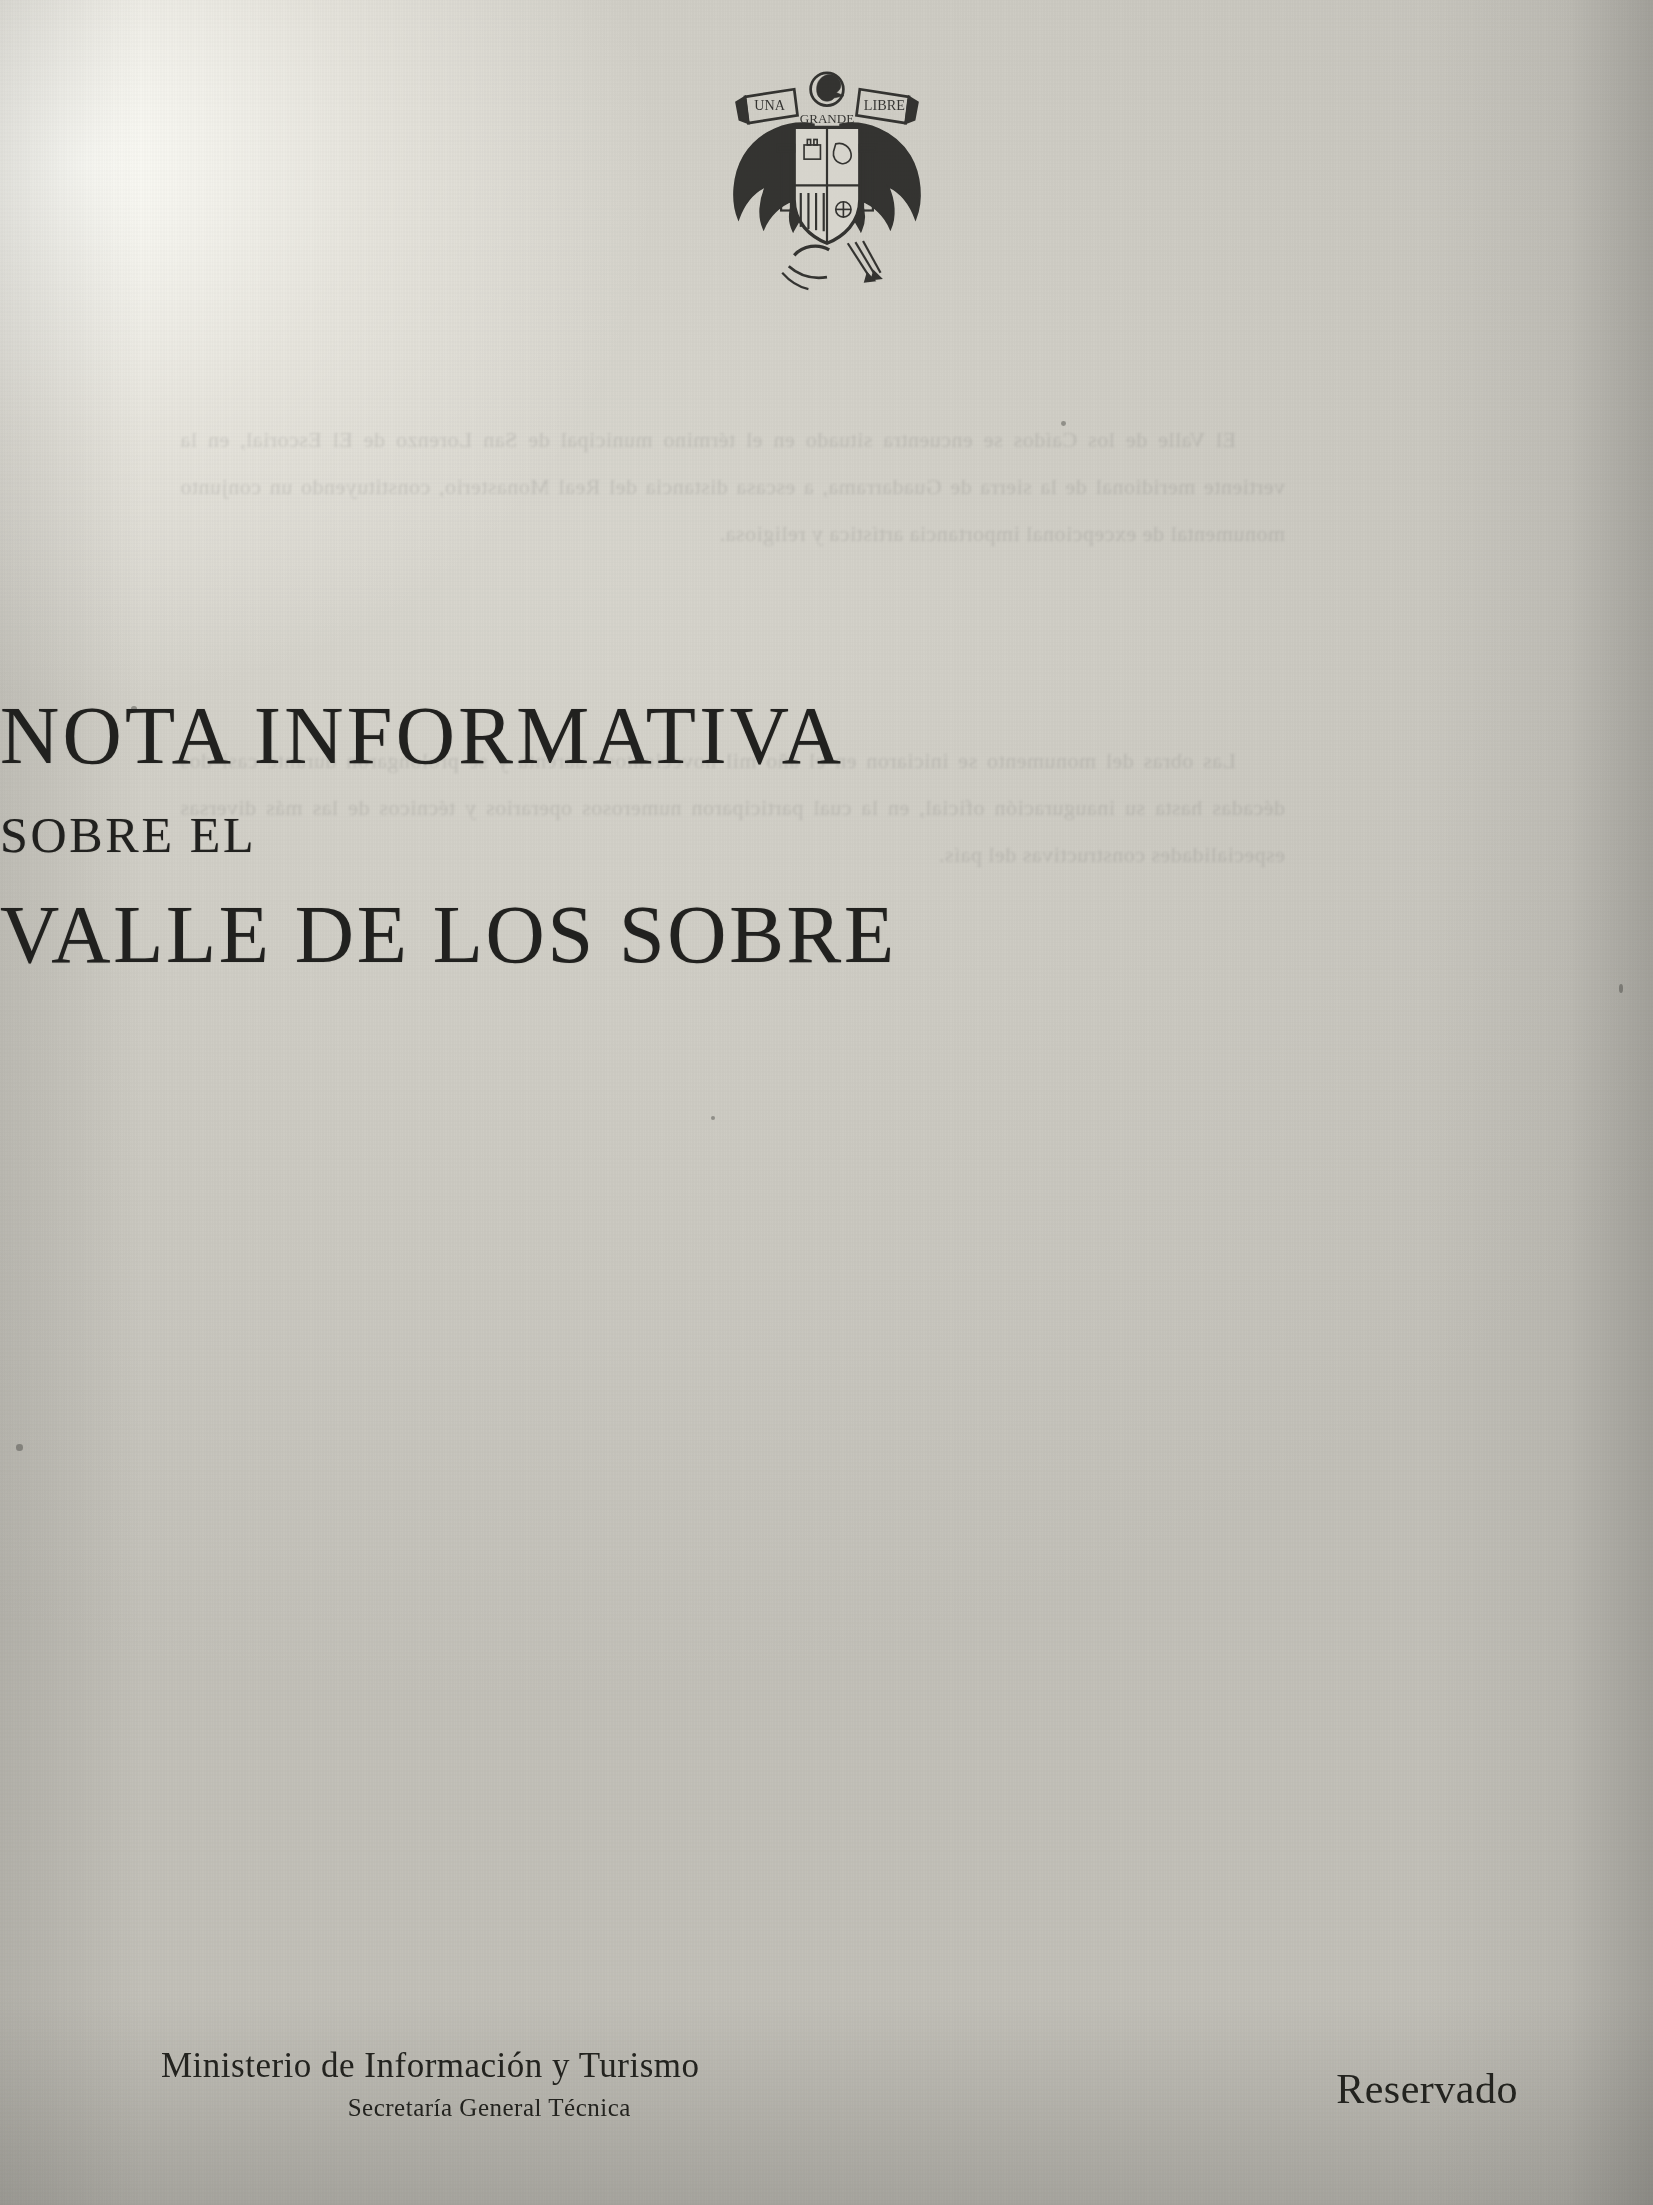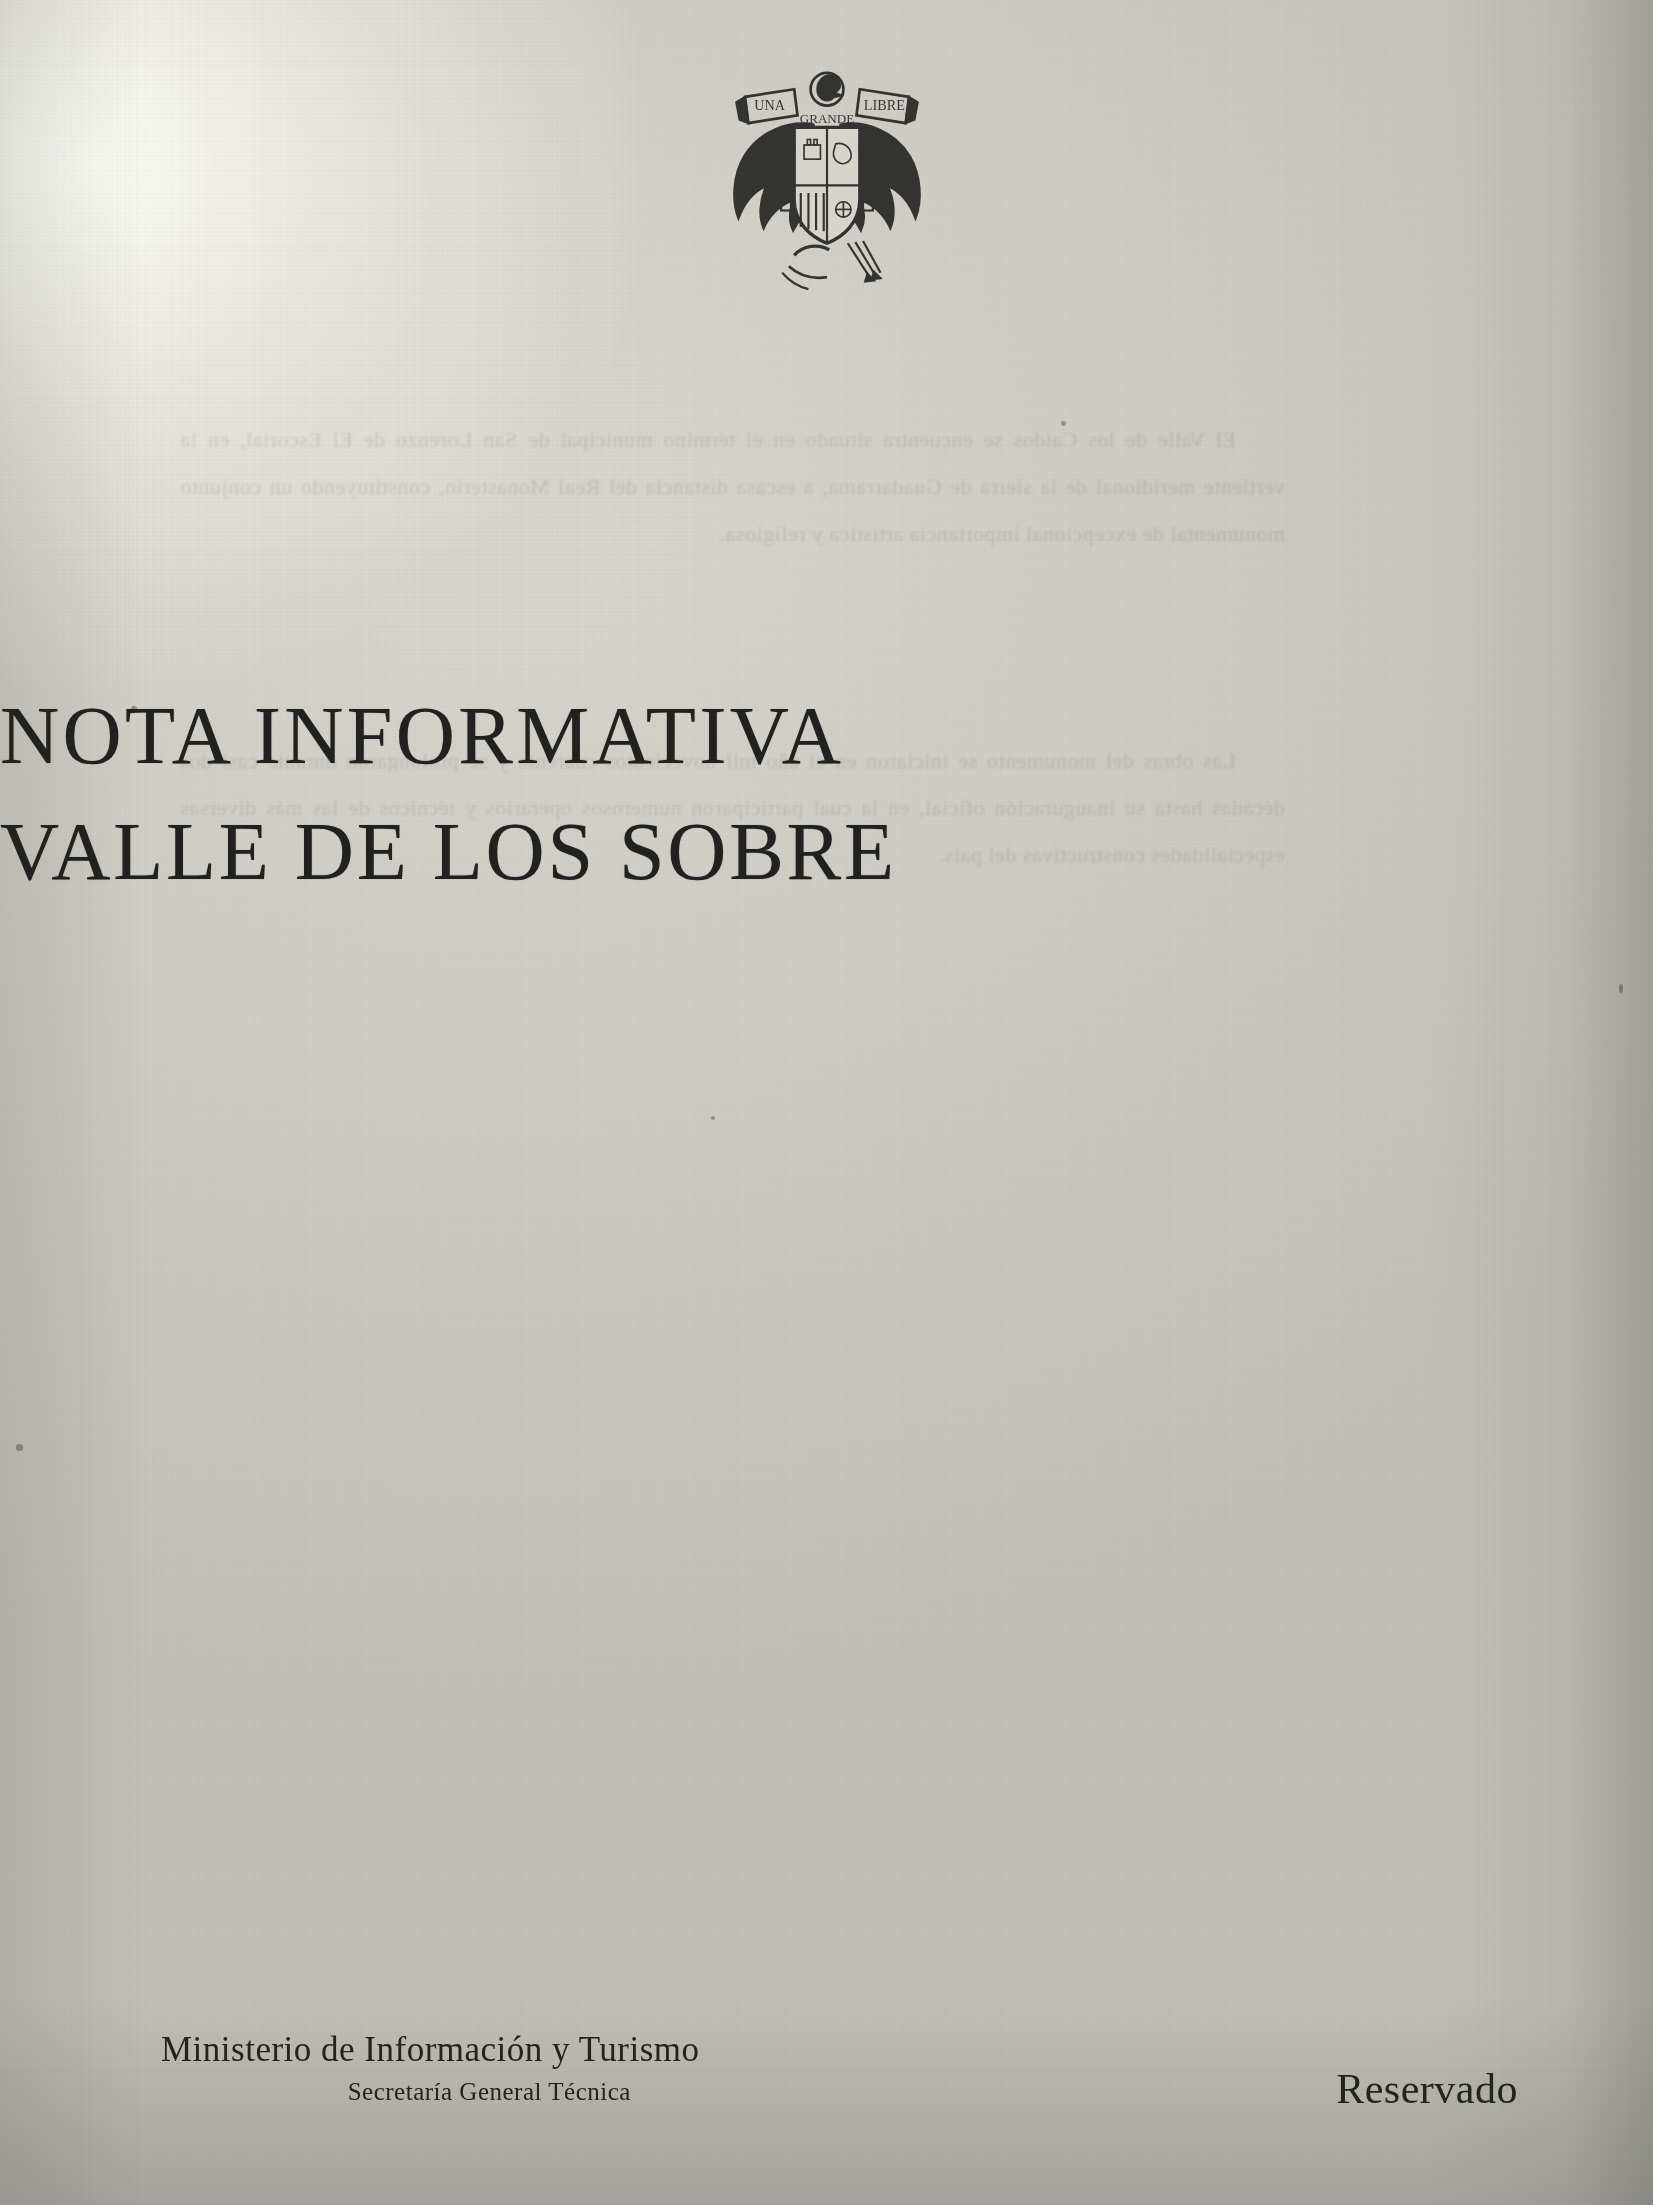--- a/index.html
+++ b/index.html
@@ -104,21 +104,21 @@
     font-size: 82px;
     line-height: 1.0;
     letter-spacing: 2.7px;
     margin-top: 34px;
     text-shadow: 0 0 1.1px rgba(40,40,38,0.35);
   }
 
   .footer-left {
     position: absolute;
     left: 161px;
-    bottom: 100px;
+    bottom: 84px;
     color: #23231f;
     text-align: left;
   }
   .ministry {
     font-size: 35px;
     line-height: 1.05;
     letter-spacing: 0.5px;
     white-space: nowrap;
   }
   .secretariat {
@@ -232,20 +232,21 @@
           </g>
 
           <path d="M140 372 c20 18 44 24 70 20" fill="none" stroke-width="5"></path>
           <path d="M128 384 c14 16 30 26 48 30" fill="none" stroke-width="4"></path>
         </g>
       </svg>
     </div>
 
     <div class="titles">
       <div class="title-main">NOTA INFORMATIVA</div>
+      <div class="title-sub">SOBRE EL</div>
       <div class="title-place">VALLE DE LOS SOBRE</div>
     </div>
 
     <div class="footer-left">
       <div class="ministry">Ministerio de Información y Turismo</div>
       <div class="secretariat">Secretaría General Técnica</div>
     </div>
 
     <div class="footer-right">Reservado</div>
 

